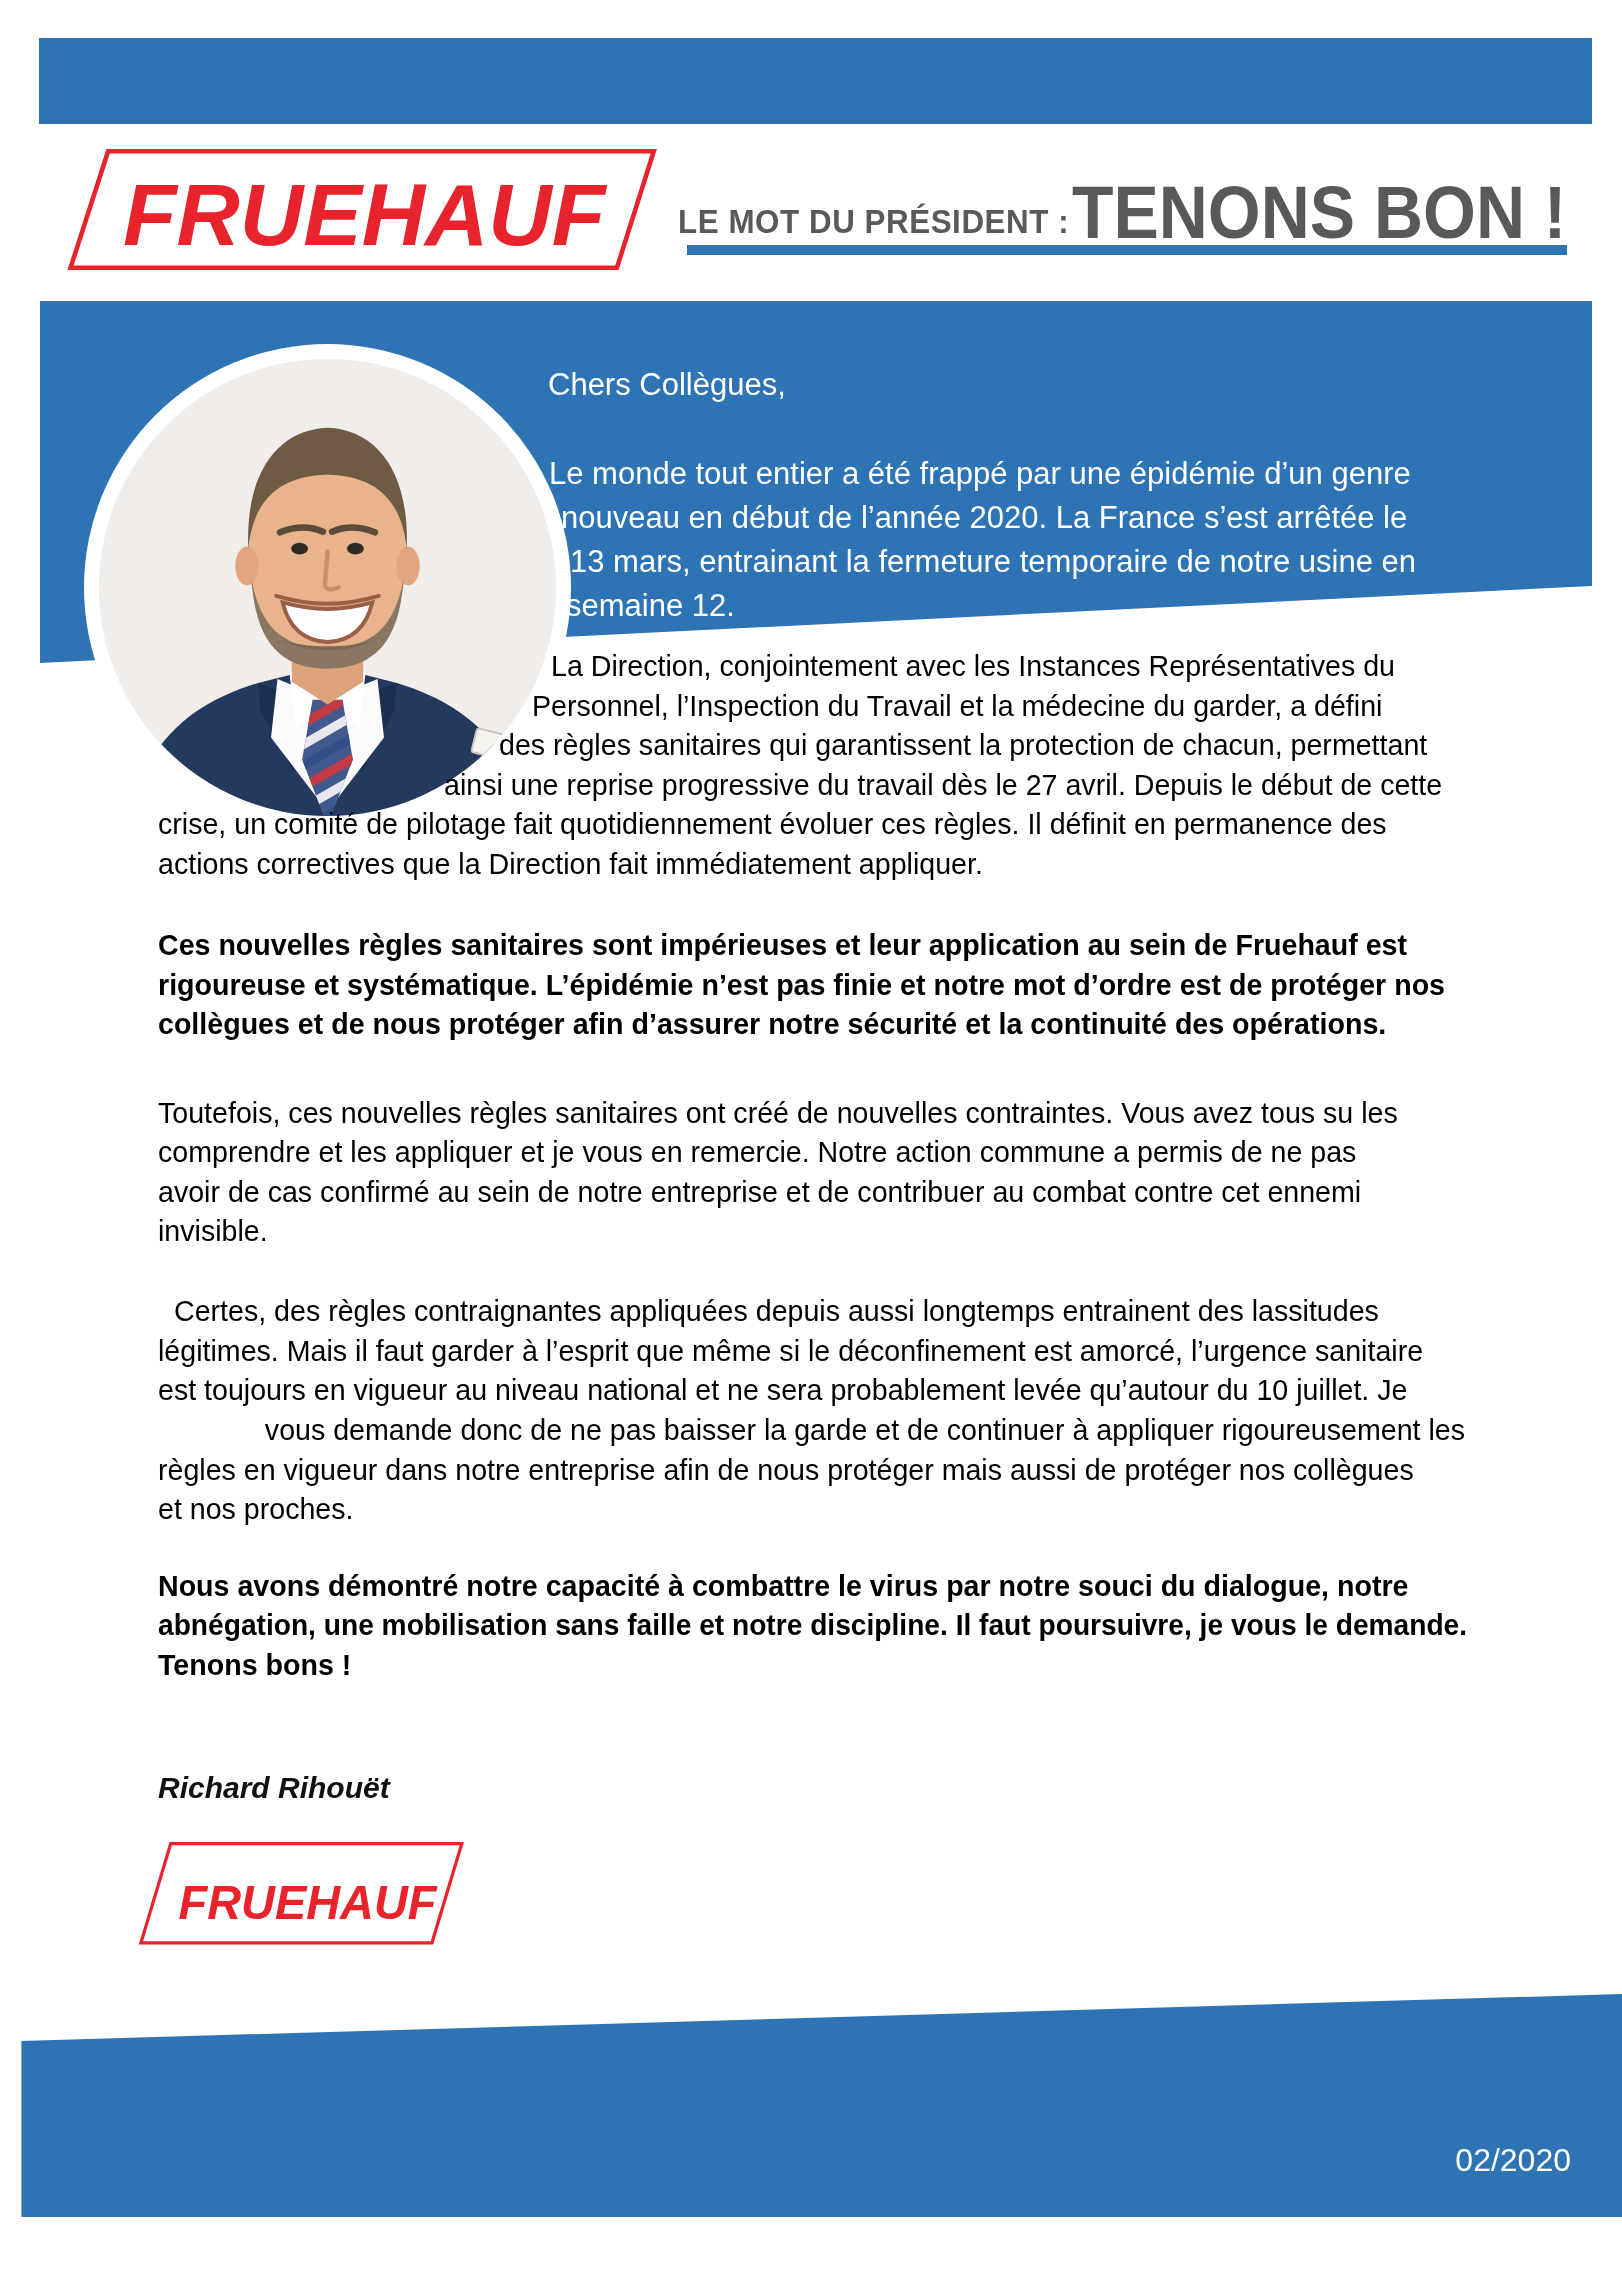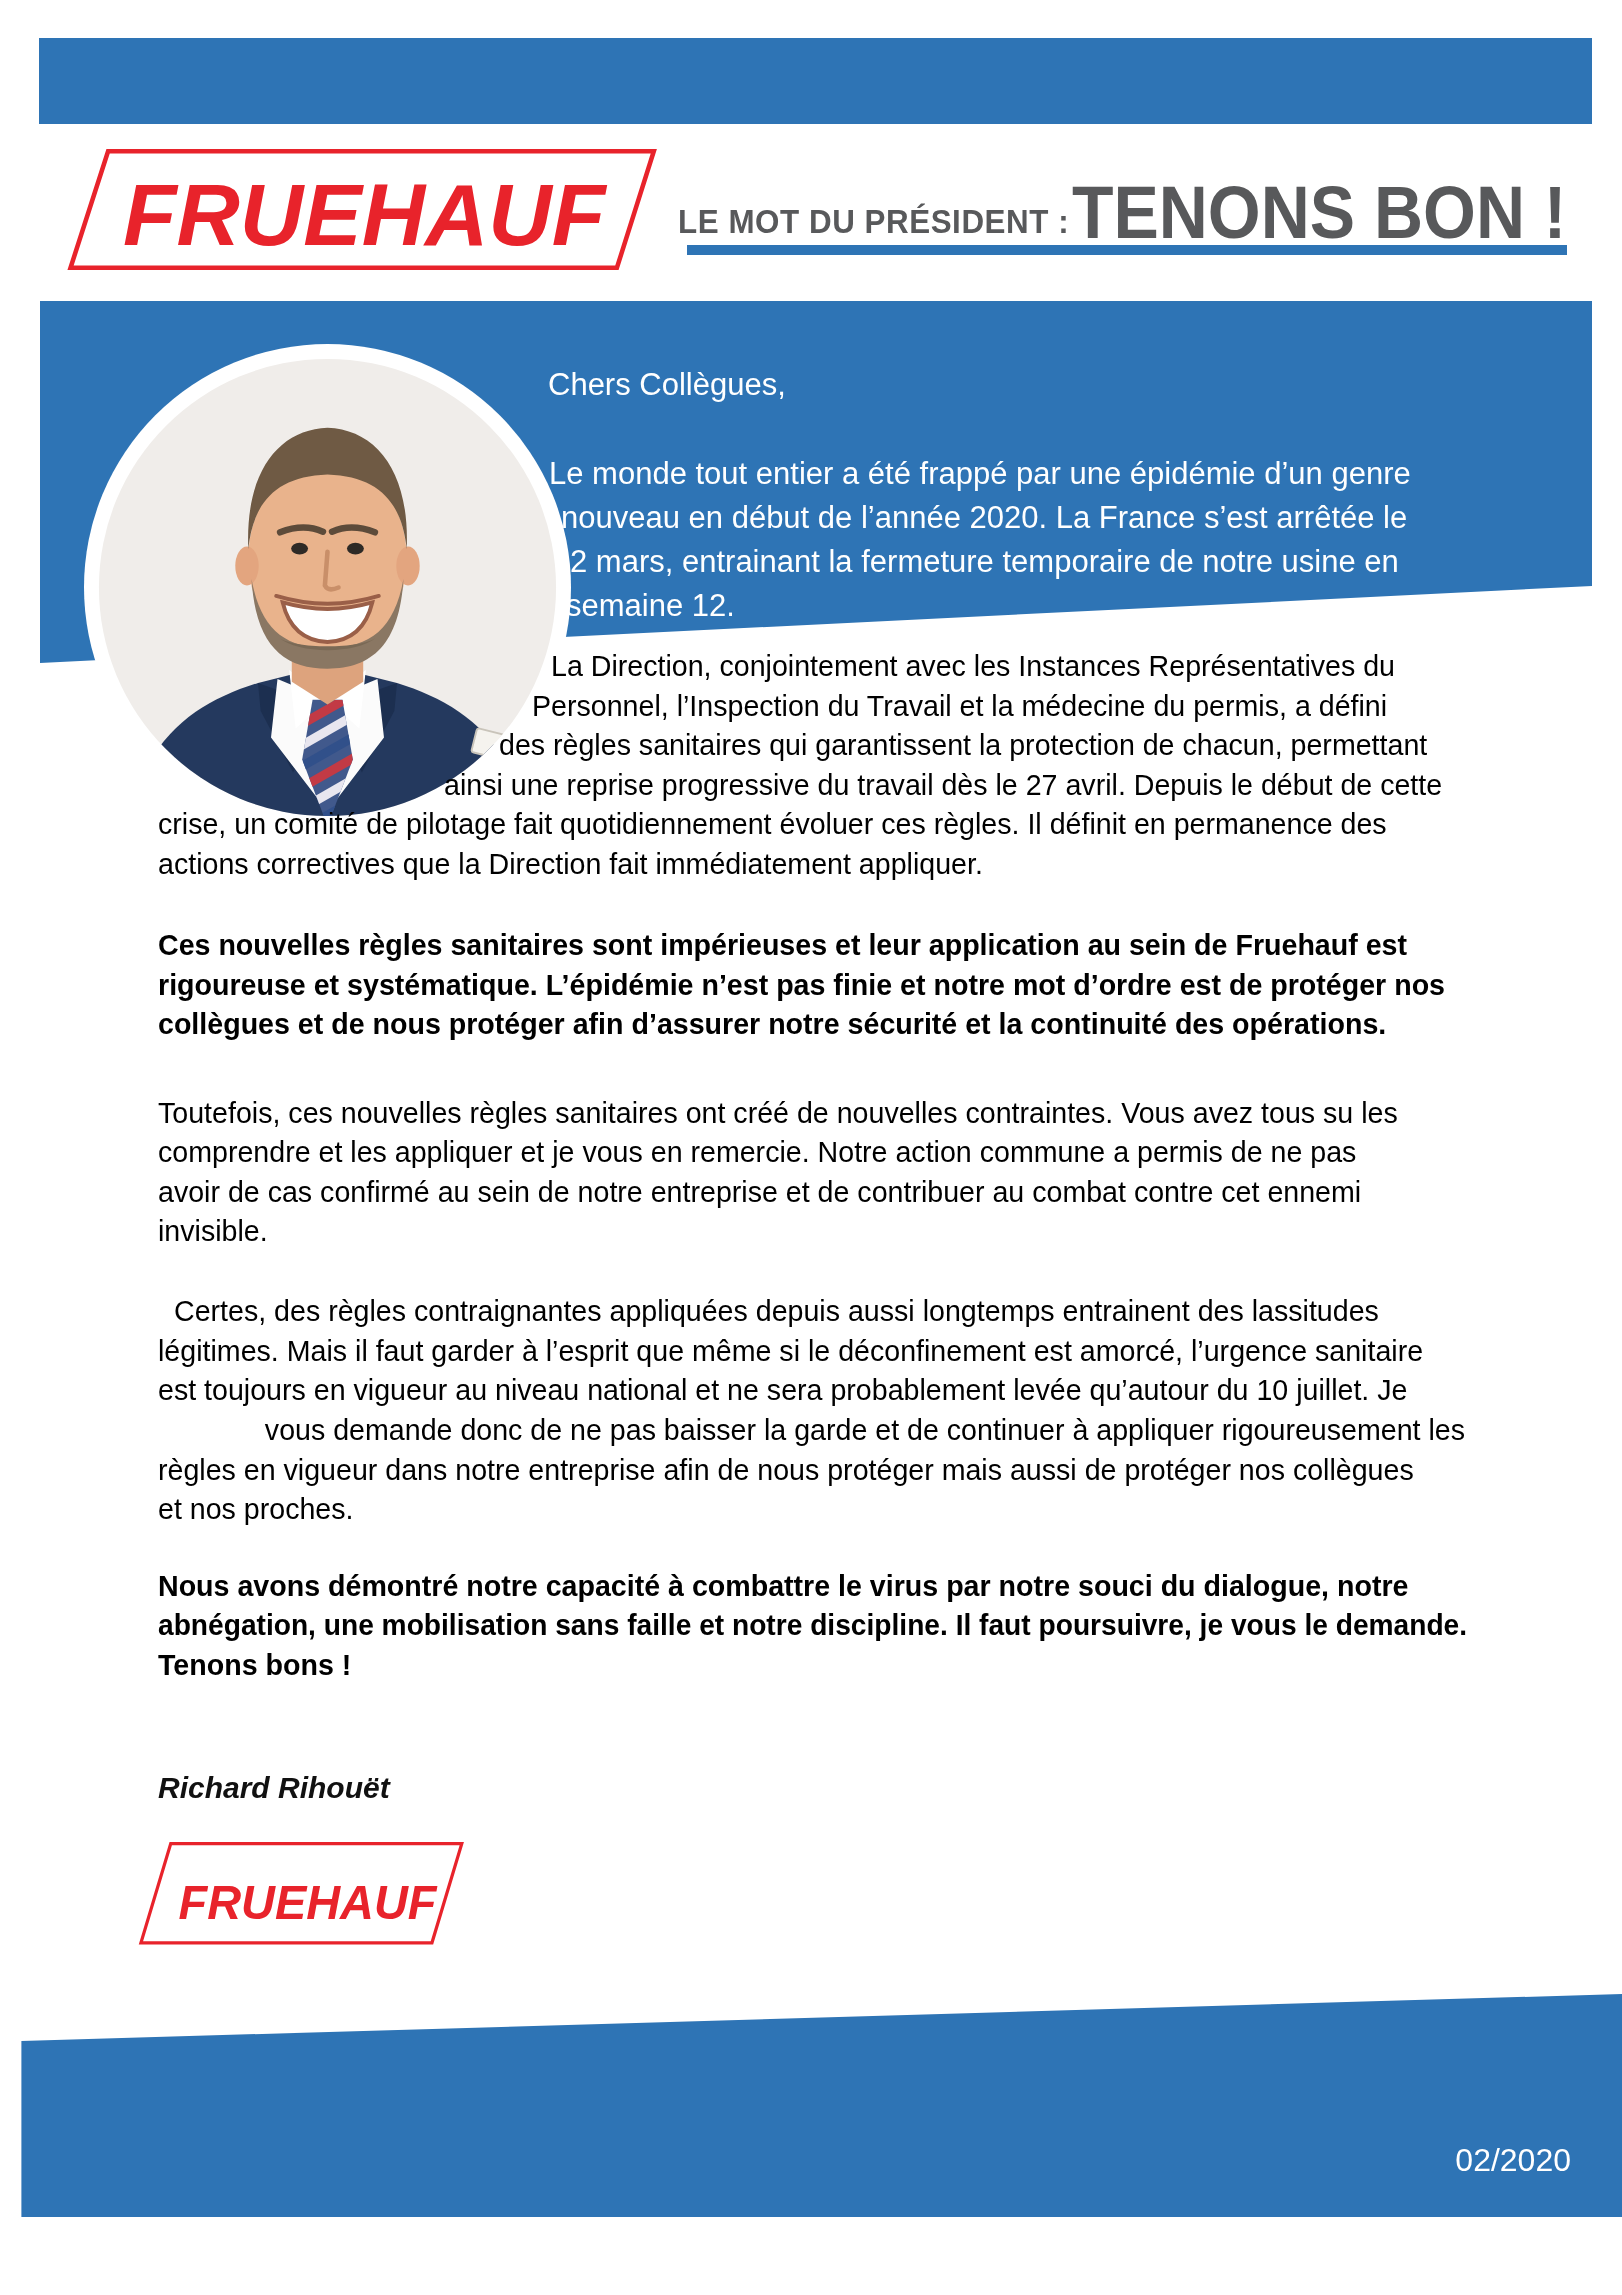--- a/index.html
+++ b/index.html
@@ -105,24 +105,24 @@
         <rect x="600" y="598" width="60" height="38" rx="4" fill="#F5F3EE" stroke="#C9C4BA" stroke-width="3" transform="rotate(14 630 617)"></rect>
       </g>
     </svg>
   </div>
 
   <div class="abs salutation">Chers Collègues,</div>
 
   <div class="abs" style="left:0;top:0;width:1469px;height:2295px;">
       <div class="line" style="left: 549px; top: 452px; width: 905px; line-height: 44px; font-size: 31px; color: rgb(255, 255, 255); transform-origin: 0px 50%;">Le monde tout entier a été frappé par une épidémie d’un genre</div>
       <div class="line" style="left: 561px; top: 496px; width: 893px; line-height: 44px; font-size: 31px; color: rgb(255, 255, 255); transform-origin: 0px 50%;">nouveau en début de l’année 2020. La France s’est arrêtée le</div>
-      <div class="line" style="left: 570px; top: 540px; width: 884px; line-height: 44px; font-size: 31px; color: rgb(255, 255, 255); transform-origin: 0px 50%;">2 mars, entrainant la fermeture temporaire de notre usine en</div>
+      <div class="line" style="left: 570px; top: 540px; width: 884px; line-height: 44px; font-size: 31px; color: rgb(255, 255, 255); transform-origin: 0px 50%;">13 mars, entrainant la fermeture temporaire de notre usine en</div>
       <div class="line" style="left: 566px; top: 584px; width: 888px; line-height: 44px; font-size: 31px; color: rgb(255, 255, 255); transform-origin: 0px 50%;">semaine 12.</div>
       <div class="line" style="left: 551px; top: 646px; width: 915px; line-height: 40px; font-size: 28.6px; transform-origin: 0px 50%;">La Direction, conjointement avec les Instances Représentatives du</div>
-      <div class="line" style="left: 532px; top: 686px; width: 933px; line-height: 40px; font-size: 28.6px; transform-origin: 0px 50%;">Personnel, l’Inspection du Travail et la médecine du permis, a défini</div>
+      <div class="line" style="left: 532px; top: 686px; width: 933px; line-height: 40px; font-size: 28.6px; transform-origin: 0px 50%;">Personnel, l’Inspection du Travail et la médecine du garder, a défini</div>
       <div class="line" style="left: 499px; top: 725px; width: 967px; line-height: 40px; font-size: 28.6px; transform-origin: 0px 50%;">des règles sanitaires qui garantissent la protection de chacun, permettant</div>
       <div class="line" style="left: 444px; top: 765px; width: 1021px; line-height: 40px; font-size: 28.6px; transform-origin: 0px 50%;">ainsi une reprise progressive du travail dès le 27 avril. Depuis le début de cette</div>
       <div class="line" style="left: 158px; top: 804px; width: 1307px; line-height: 40px; font-size: 28.6px; transform-origin: 0px 50%;">crise, un comité de pilotage fait quotidiennement évoluer ces règles. Il définit en permanence des</div>
       <div class="line" style="left: 158px; top: 844px; width: 1307px; line-height: 40px; font-size: 28.6px; transform-origin: 0px 50%;">actions correctives que la Direction fait immédiatement appliquer.</div>
       <div class="line" style="left: 158px; top: 925px; width: 1307px; line-height: 40px; font-size: 28.6px; font-weight: 700; transform-origin: 0px 50%;">Ces nouvelles règles sanitaires sont impérieuses et leur application au sein de Fruehauf est</div>
       <div class="line" style="left: 158px; top: 965px; width: 1307px; line-height: 40px; font-size: 28.6px; font-weight: 700; transform-origin: 0px 50%;">rigoureuse et systématique. L’épidémie n’est pas finie et notre mot d’ordre est de protéger nos</div>
       <div class="line" style="left: 158px; top: 1004px; width: 1307px; line-height: 40px; font-size: 28.6px; font-weight: 700; transform-origin: 0px 50%;">collègues et de nous protéger afin d’assurer notre sécurité et la continuité des opérations.</div>
       <div class="line" style="left: 158px; top: 1093px; width: 1307px; line-height: 40px; font-size: 28.6px; transform-origin: 0px 50%;">Toutefois, ces nouvelles règles sanitaires ont créé de nouvelles contraintes. Vous avez tous su les</div>
       <div class="line" style="left: 158px; top: 1132px; width: 1307px; line-height: 40px; font-size: 28.6px; transform-origin: 0px 50%;">comprendre et les appliquer et je vous en remercie. Notre action commune a permis de ne pas</div>
       <div class="line" style="left: 158px; top: 1172px; width: 1307px; line-height: 40px; font-size: 28.6px; transform-origin: 0px 50%;">avoir de cas confirmé au sein de notre entreprise et de contribuer au combat contre cet ennemi</div>

